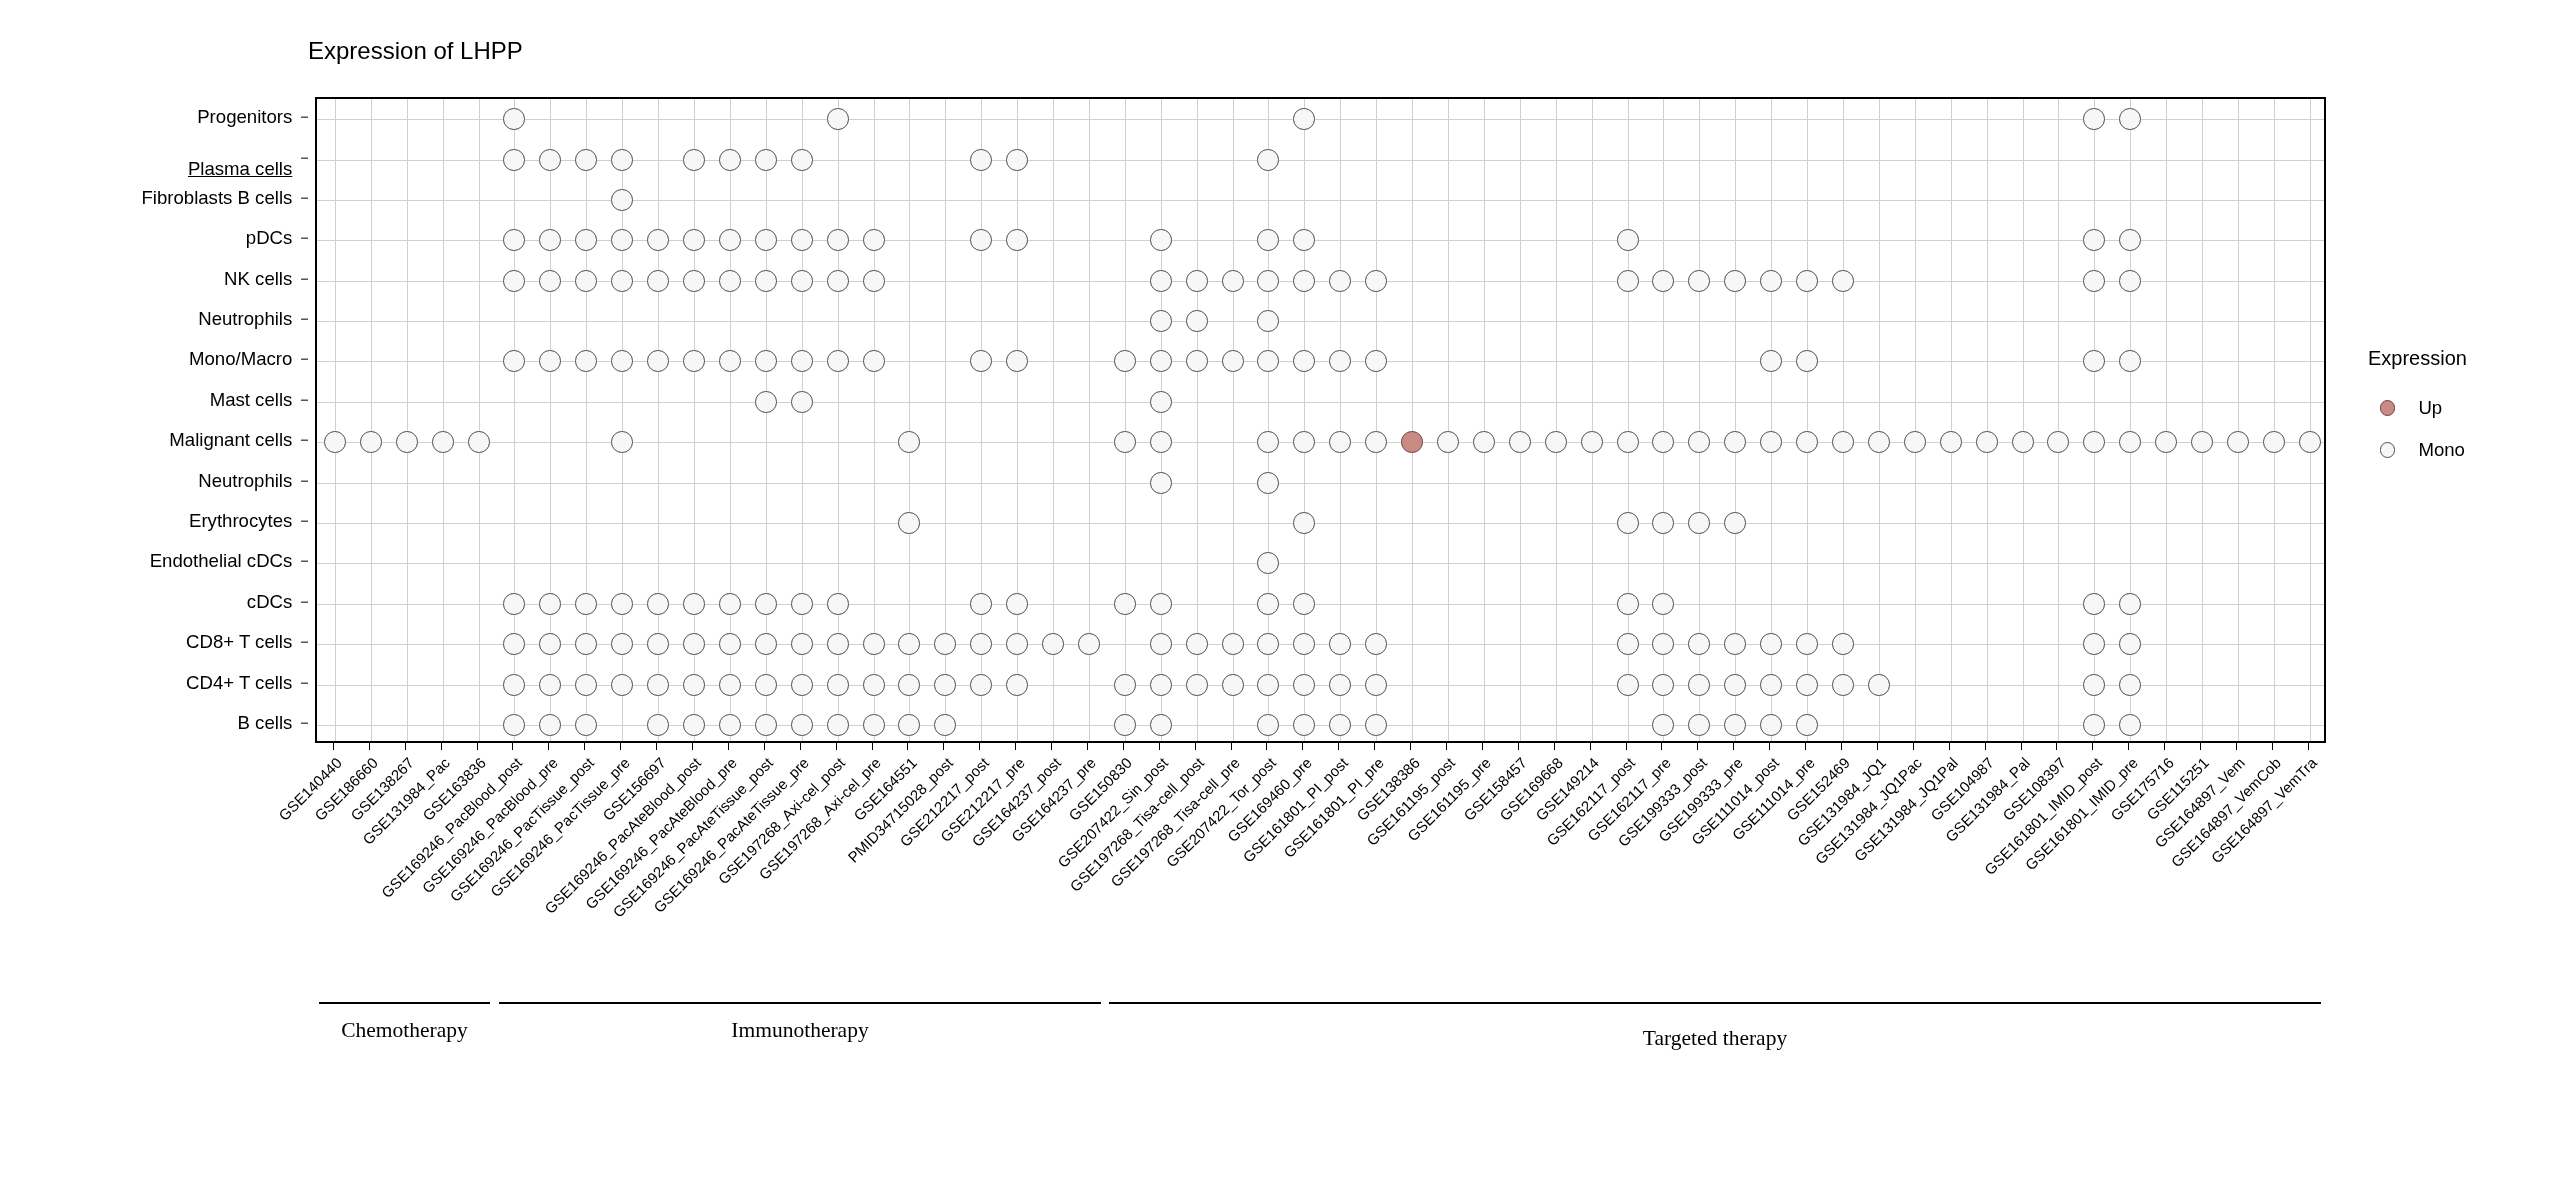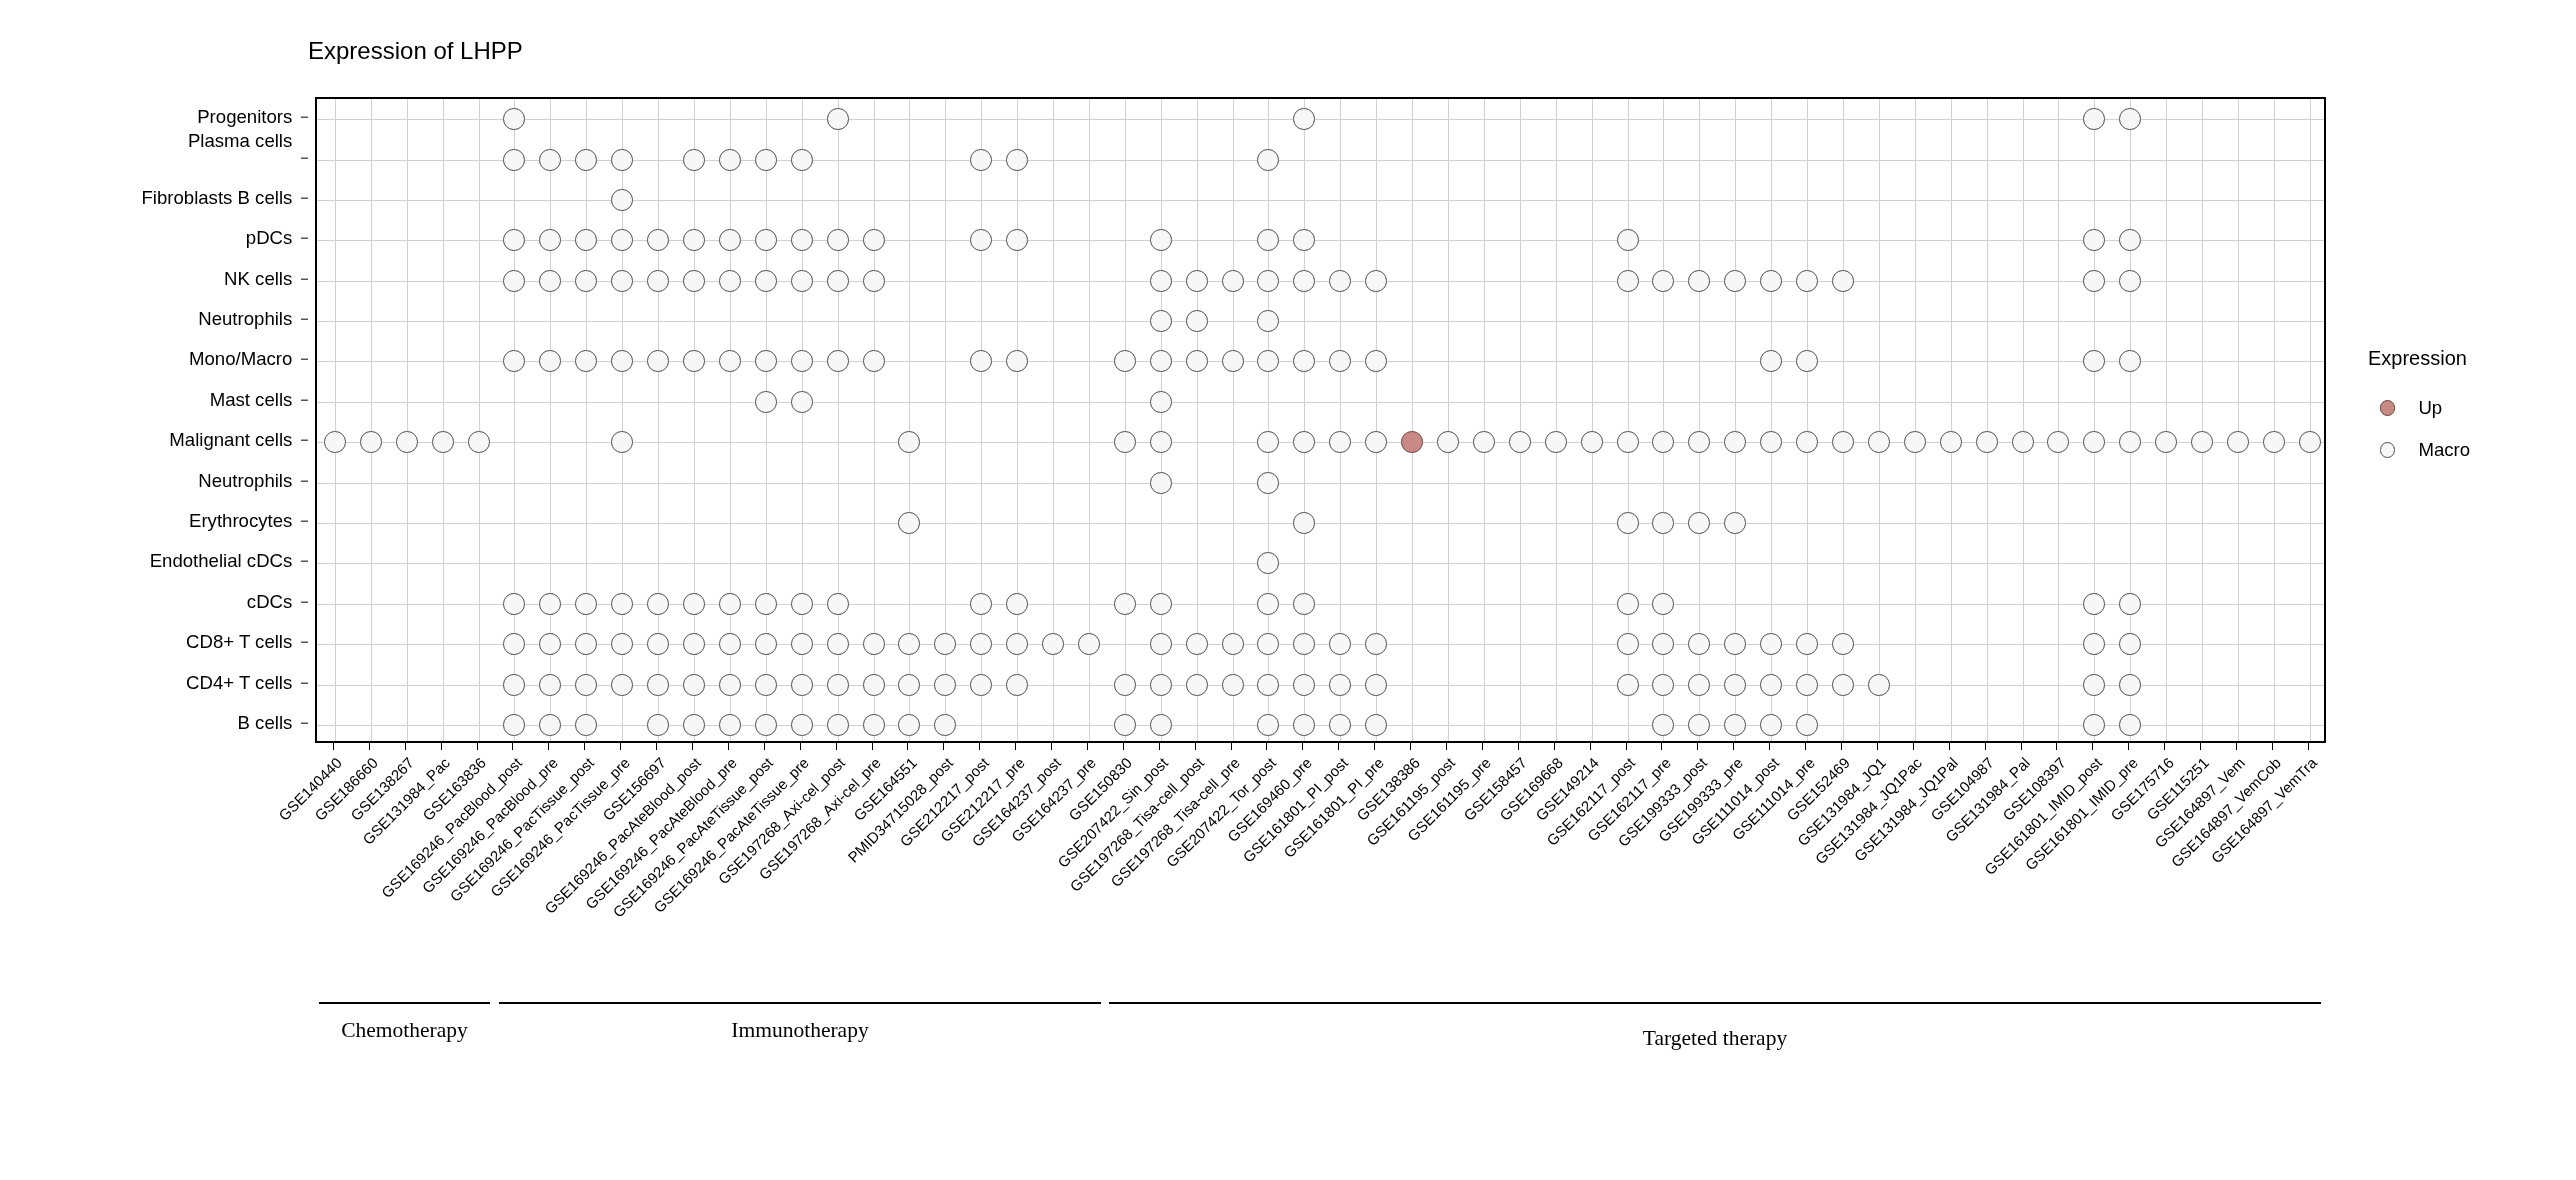--- a/index.html
+++ b/index.html
@@ -189,21 +189,21 @@
 <body>
 
 <div class="page">
 
   <div id="chart-title">Expression of LHPP</div>
 
   <div id="y-axis">
       <div class="tick-y" style="top: 20px;"></div>
       <div class="ylab" style="top: 20px;">Progenitors</div>
       <div class="tick-y" style="top: 61px;"></div>
-      <div class="ylab" style="top: 44px;">Plasma cells</div>
+      <div class="ylab" style="top: 72px; text-decoration: underline;">Plasma cells</div>
       <div class="tick-y" style="top: 101px;"></div>
       <div class="ylab" style="top: 101px;">Fibroblasts B cells</div>
       <div class="tick-y" style="top: 141px;"></div>
       <div class="ylab" style="top: 141px;">pDCs</div>
       <div class="tick-y" style="top: 182px;"></div>
       <div class="ylab" style="top: 182px;">NK cells</div>
       <div class="tick-y" style="top: 222px;"></div>
       <div class="ylab" style="top: 222px;">Neutrophils</div>
       <div class="tick-y" style="top: 262px;"></div>
       <div class="ylab" style="top: 262px;">Mono/Macro</div>
@@ -689,19 +689,19 @@
         <div class="legend-row">
           <div class="legend-key">
             <div class="legend-dot up"></div>
           </div>
           <div class="legend-label">Up</div>
         </div>
         <div class="legend-row">
           <div class="legend-key">
             <div class="legend-dot none"></div>
           </div>
-          <div class="legend-label">Macro</div>
+          <div class="legend-label">Mono</div>
         </div>
       </div>
   </div>
 
 </div>
 
 
 </body></html>

